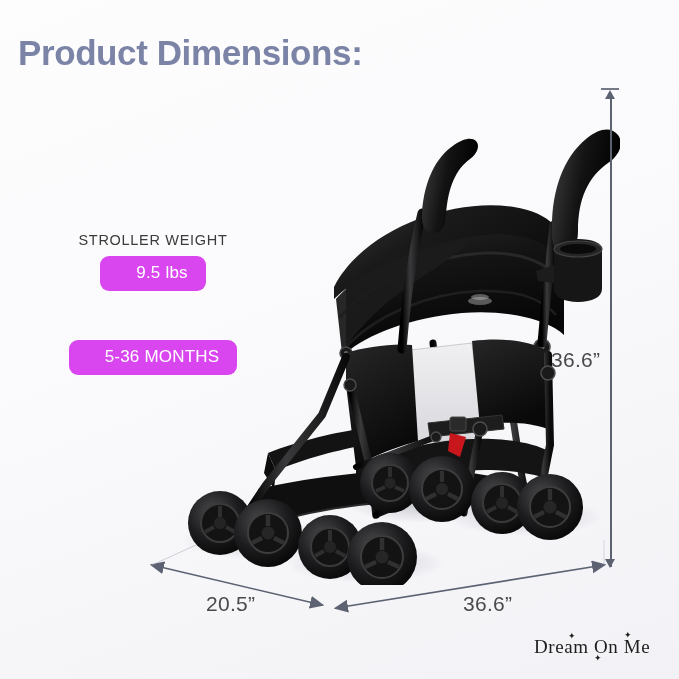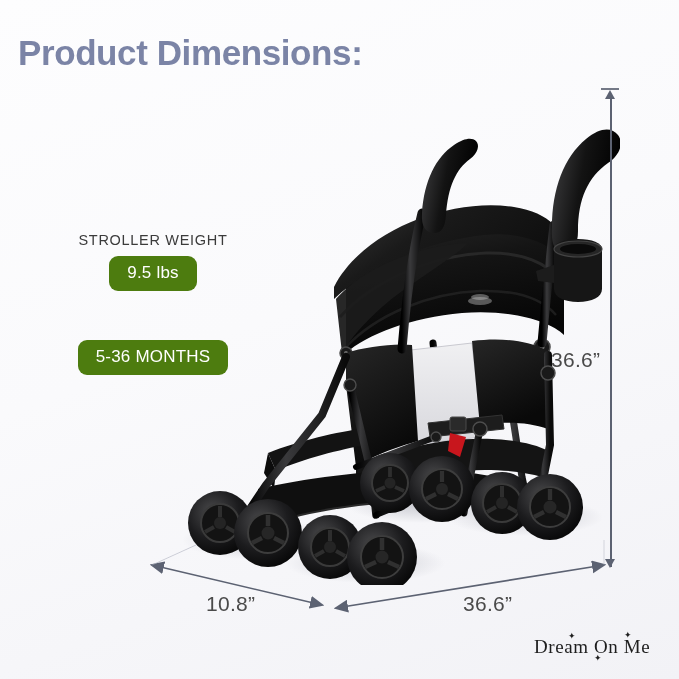--- a/index.html
+++ b/index.html
@@ -20,22 +20,22 @@
   }
 
   
   .spec { position:absolute; text-align:center; }
   .spec-label {
     font-size:14.5px; letter-spacing:0.7px; color:#3b3b3b;
     font-weight:normal; white-space:nowrap;
   }
   .spec-pill {
     margin-top:8px; display:inline-block;
-    background:#4d7c0f; color:#ffffff;
-    border-radius:9px; padding:7px 18px 8px 18px;
+    background:#d946ef; color:#ffffff;
+    border-radius:9px; padding:7px 18px 8px 36px;
     font-size:17px; letter-spacing:0.2px; white-space:nowrap;
   }
   #spec-weight { left:60px; top:232px; width:186px; }
   #spec-ages   { left:56px; top:332px; width:194px; }
 
   
   .dimline { position:absolute; background:#5c6272; }
   .dimtext {
     position:absolute; font-size:21px; color:#4a4a4a;
     white-space:nowrap; letter-spacing:0.3px;
@@ -357,21 +357,21 @@
     </defs>
 
     <line x1="152" y1="565" x2="322" y2="605" stroke="#5c6272" stroke-width="1.6" marker-start="url(#mStart)" marker-end="url(#mEnd)"></line>
 
     <line x1="336" y1="608" x2="604" y2="565" stroke="#5c6272" stroke-width="1.6" marker-start="url(#mStart)" marker-end="url(#mEnd)"></line>
 
     <line x1="152" y1="565" x2="196" y2="545" stroke="#a9adbb" stroke-width="1" opacity="0.55"></line>
     <line x1="604" y1="565" x2="604" y2="540" stroke="#a9adbb" stroke-width="1" opacity="0.45"></line>
   </svg>
 
-  <div class="dimtext" id="depth-text">10.8”</div>
+  <div class="dimtext" id="depth-text">20.5”</div>
   <div class="dimtext" id="length-text">36.6”</div>
 
   <div class="brand">
     <span>Dream On Me</span>
     <span class="star star-1">✦</span>
     <span class="star star-2">✦</span>
     <span class="star star-3">✦</span>
   </div>
 
 </div>

